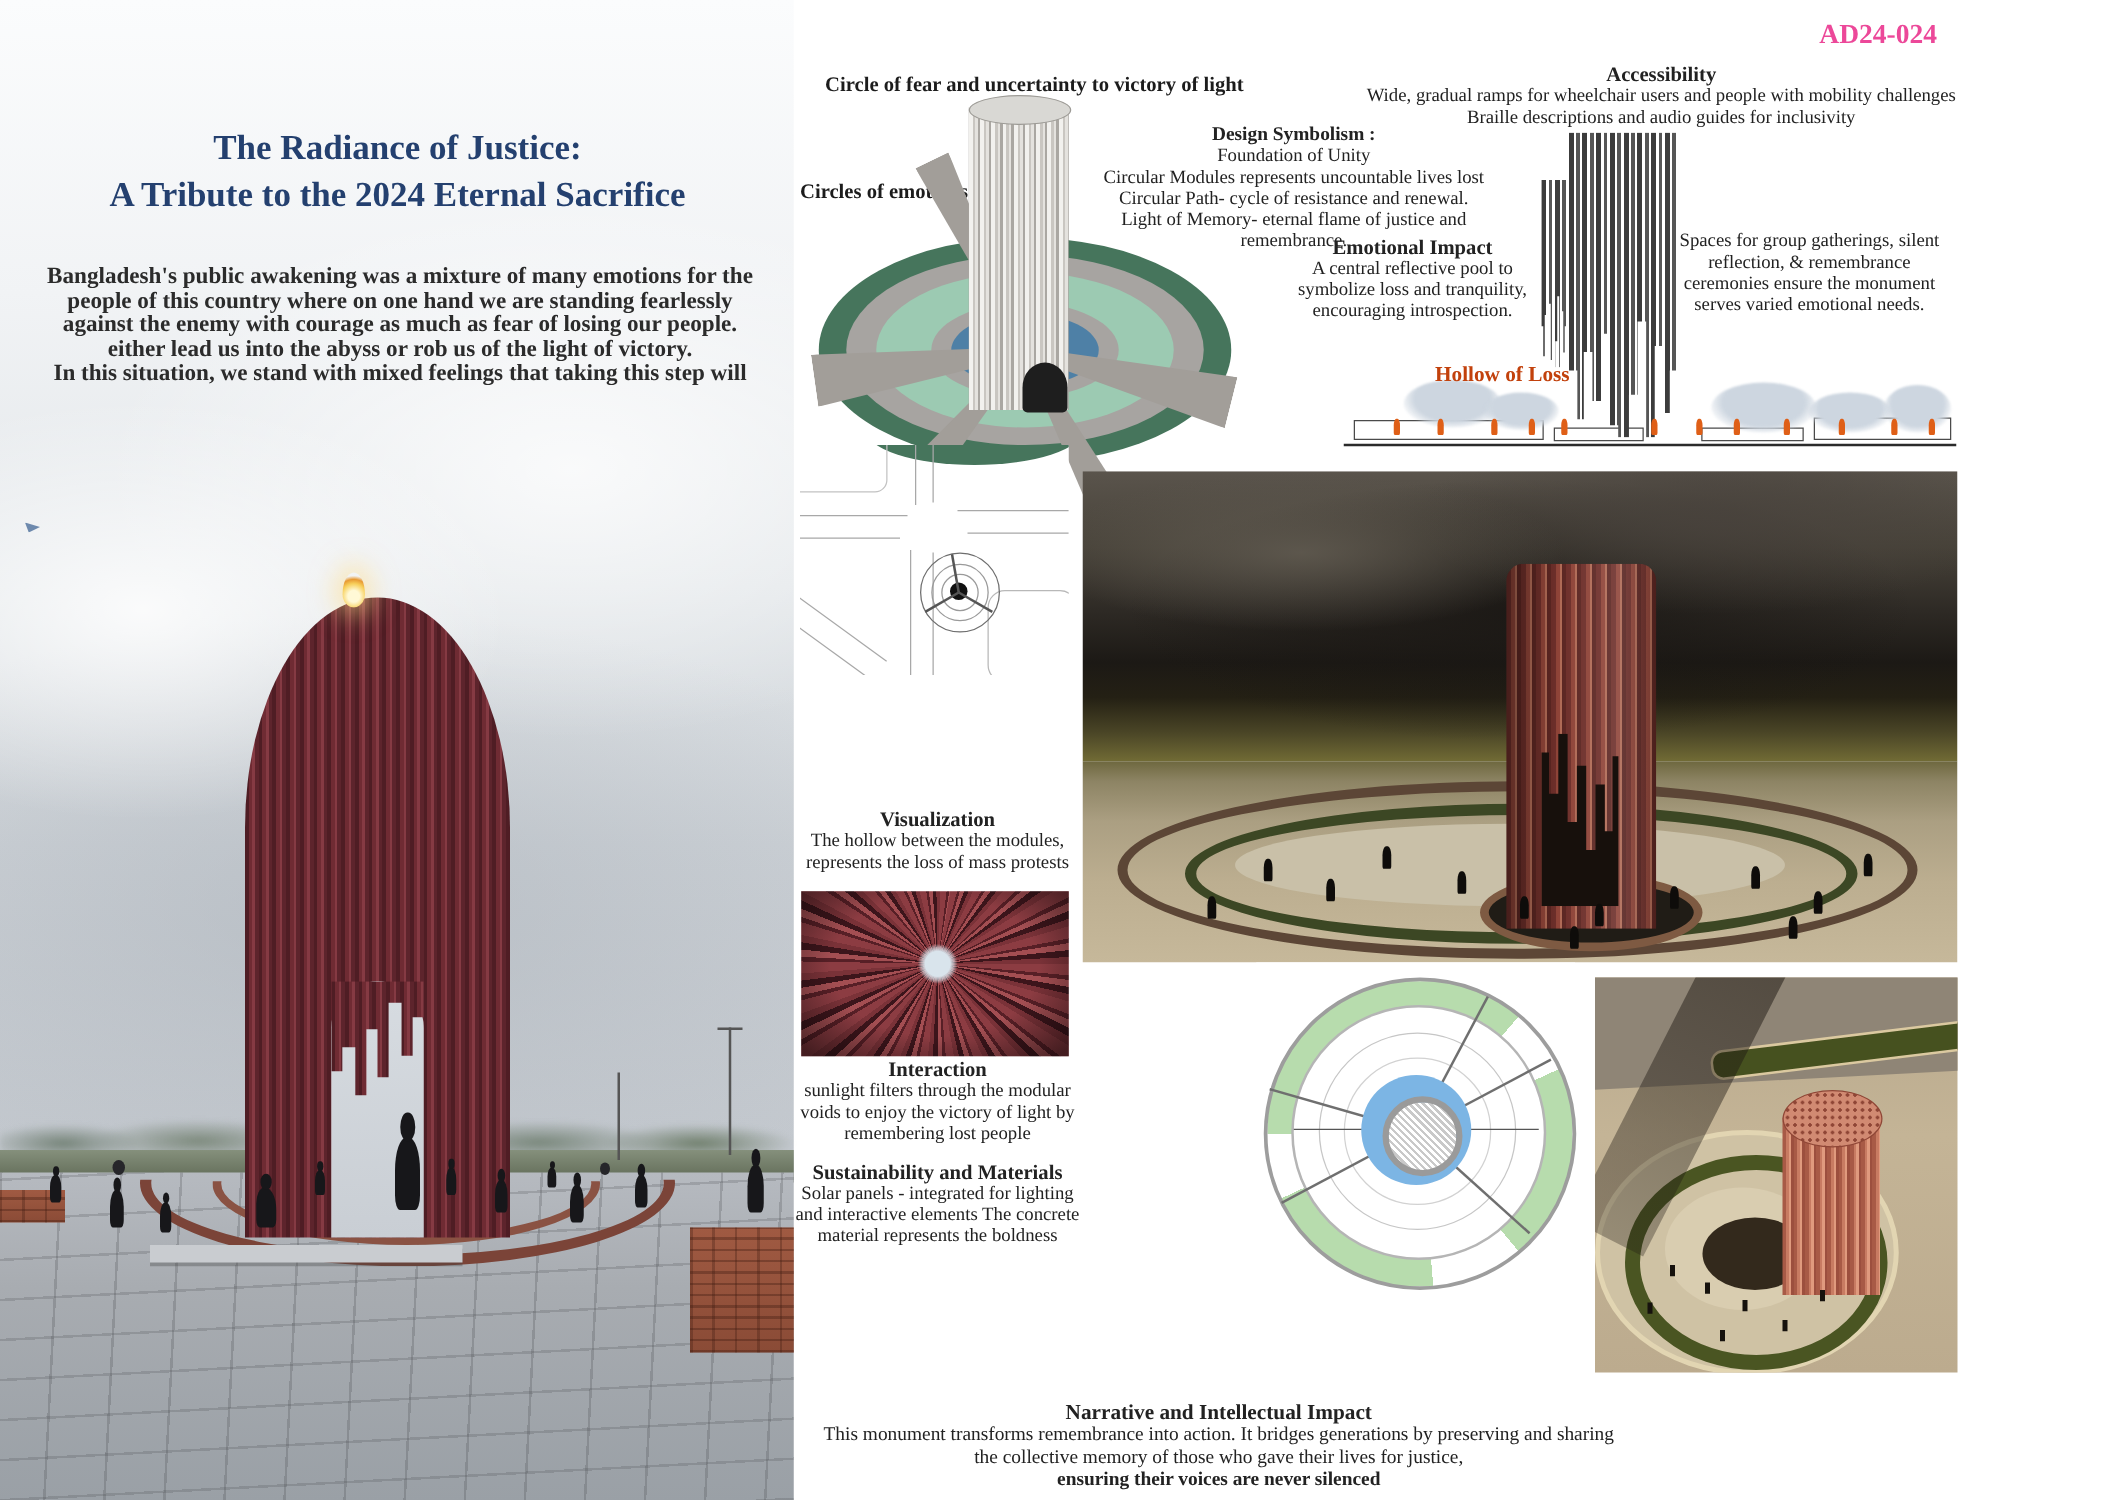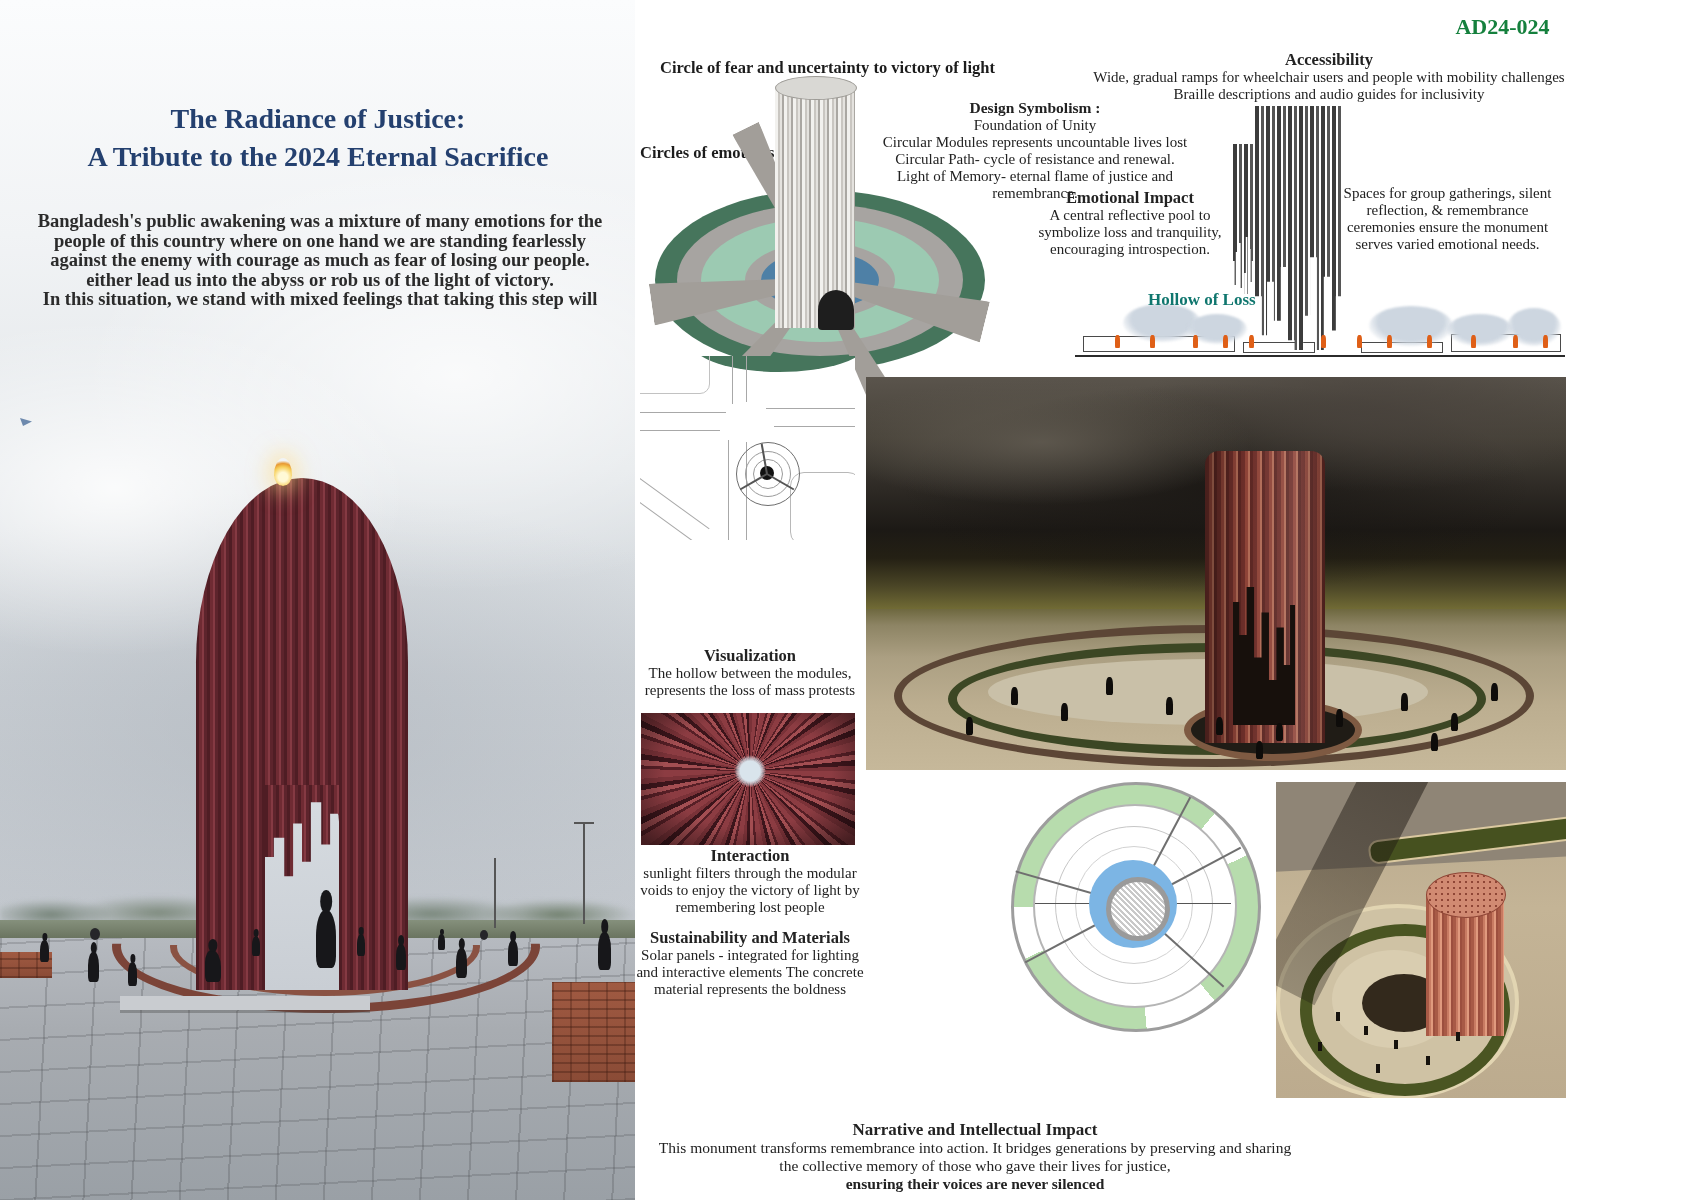--- a/index.html
+++ b/index.html
@@ -157,21 +157,21 @@
     <span style="display:block;">A Tribute to the 2024 Eternal Sacrifice</span>
   </div>
   <div class="abs c b" style="left:20px;top:194px;width:600px;font-size:18.5px;line-height:19.5px;color:#2b2b2b;">
     <span style="display:block;margin-top:18px;">Bangladesh's public awakening was  a mixture of many emotions for the</span>
     <span style="display:block;">people of this country where on one hand we are standing fearlessly</span>
     <span style="display:block;">against the enemy with courage as  much as fear  of losing our people.</span>
     <span style="display:block;">either lead us into the abyss or rob us  of the light of victory.</span>
     <span style="display:block;">In this situation, we stand with mixed feelings that taking this step will</span>
   </div>
 
-  <div class="abs b" style="left:1440px;top:14px;width:125px;font-size:22px;text-align:center;color:#15803d;">AD24-024</div>
+  <div class="abs b" style="left:1440px;top:14px;width:125px;font-size:22px;text-align:center;color:#ec4899;">AD24-024</div>
 
   <div class="abs c b" style="left:655px;top:58px;width:345px;font-size:16.5px;color:#1c1c1c;">Circle of fear and uncertainty to victory of light</div>
   <div class="abs b" style="left:640px;top:143px;width:140px;font-size:16.5px;color:#1c1c1c;">Circles of emotions</div>
 
   <div class="abs" style="left:650px;top:78px;width:340px;height:292px;">
     <div class="ell" style="left:5px;top:112px;width:330px;height:180px;background:#46755c;"></div>
     <div class="ell" style="left:27px;top:126px;width:286px;height:152px;background:#a7a4a1;"></div>
     <div class="ell" style="left:51px;top:140px;width:238px;height:124px;background:#9ccab2;"></div>
     <div class="ell" style="left:95px;top:164px;width:150px;height:76px;background:#a7a4a1;"></div>
     <div class="ell" style="left:111px;top:173px;width:118px;height:58px;background:#4e80a6;"></div>
@@ -215,21 +215,21 @@
     <div class="sketchtree" style="left:112px;top:214px;width:60px;height:30px;"></div>
     <div class="sketchtree" style="left:294px;top:206px;width:84px;height:40px;"></div>
     <div class="sketchtree" style="left:372px;top:214px;width:66px;height:32px;"></div>
     <div class="sketchtree" style="left:432px;top:208px;width:54px;height:38px;"></div>
     <div class="abs elev-tower" style="left:180px;top:6px;width:86px;height:244px;"></div>
     <div class="abs elev-tower" style="left:158px;top:44px;width:20px;height:150px;"></div>
     <div class="abs" style="left:40px;top:235px;width:5px;height:13px;background:#df5f17;border-radius:40% 40% 15% 15%;
          box-shadow:35px 0 #df5f17,78px 0 #df5f17,108px 0 #df5f17,134px 0 #df5f17,206px 0 #df5f17,242px 0 #df5f17,272px 0 #df5f17,312px 0 #df5f17,356px 0 #df5f17,398px 0 #df5f17,428px 0 #df5f17;"></div>
   </div>
 
-  <div class="abs b" style="left:1148px;top:290px;width:130px;font-size:17px;color:#0f766e;">Hollow of Loss</div>
+  <div class="abs b" style="left:1148px;top:290px;width:130px;font-size:17px;color:#c2410c;">Hollow of Loss</div>
 
   <div class="abs" style="left:640px;top:356px;width:215px;height:184px;overflow:hidden;background:#fff;">
     <div class="ell" style="left:52px;top:-42px;width:175px;height:58px;background:#46755c;"></div>
     <div class="road" style="left:0;top:56px;width:86px;"></div>
     <div class="road" style="left:126px;top:52px;width:89px;"></div>
     <div class="road" style="left:0;top:74px;width:80px;"></div>
     <div class="road" style="left:134px;top:70px;width:81px;"></div>
     <div class="roadv" style="left:92px;top:0;height:48px;"></div>
     <div class="roadv" style="left:106px;top:0;height:46px;"></div>
     <div class="roadv" style="left:88px;top:84px;height:100px;"></div>

